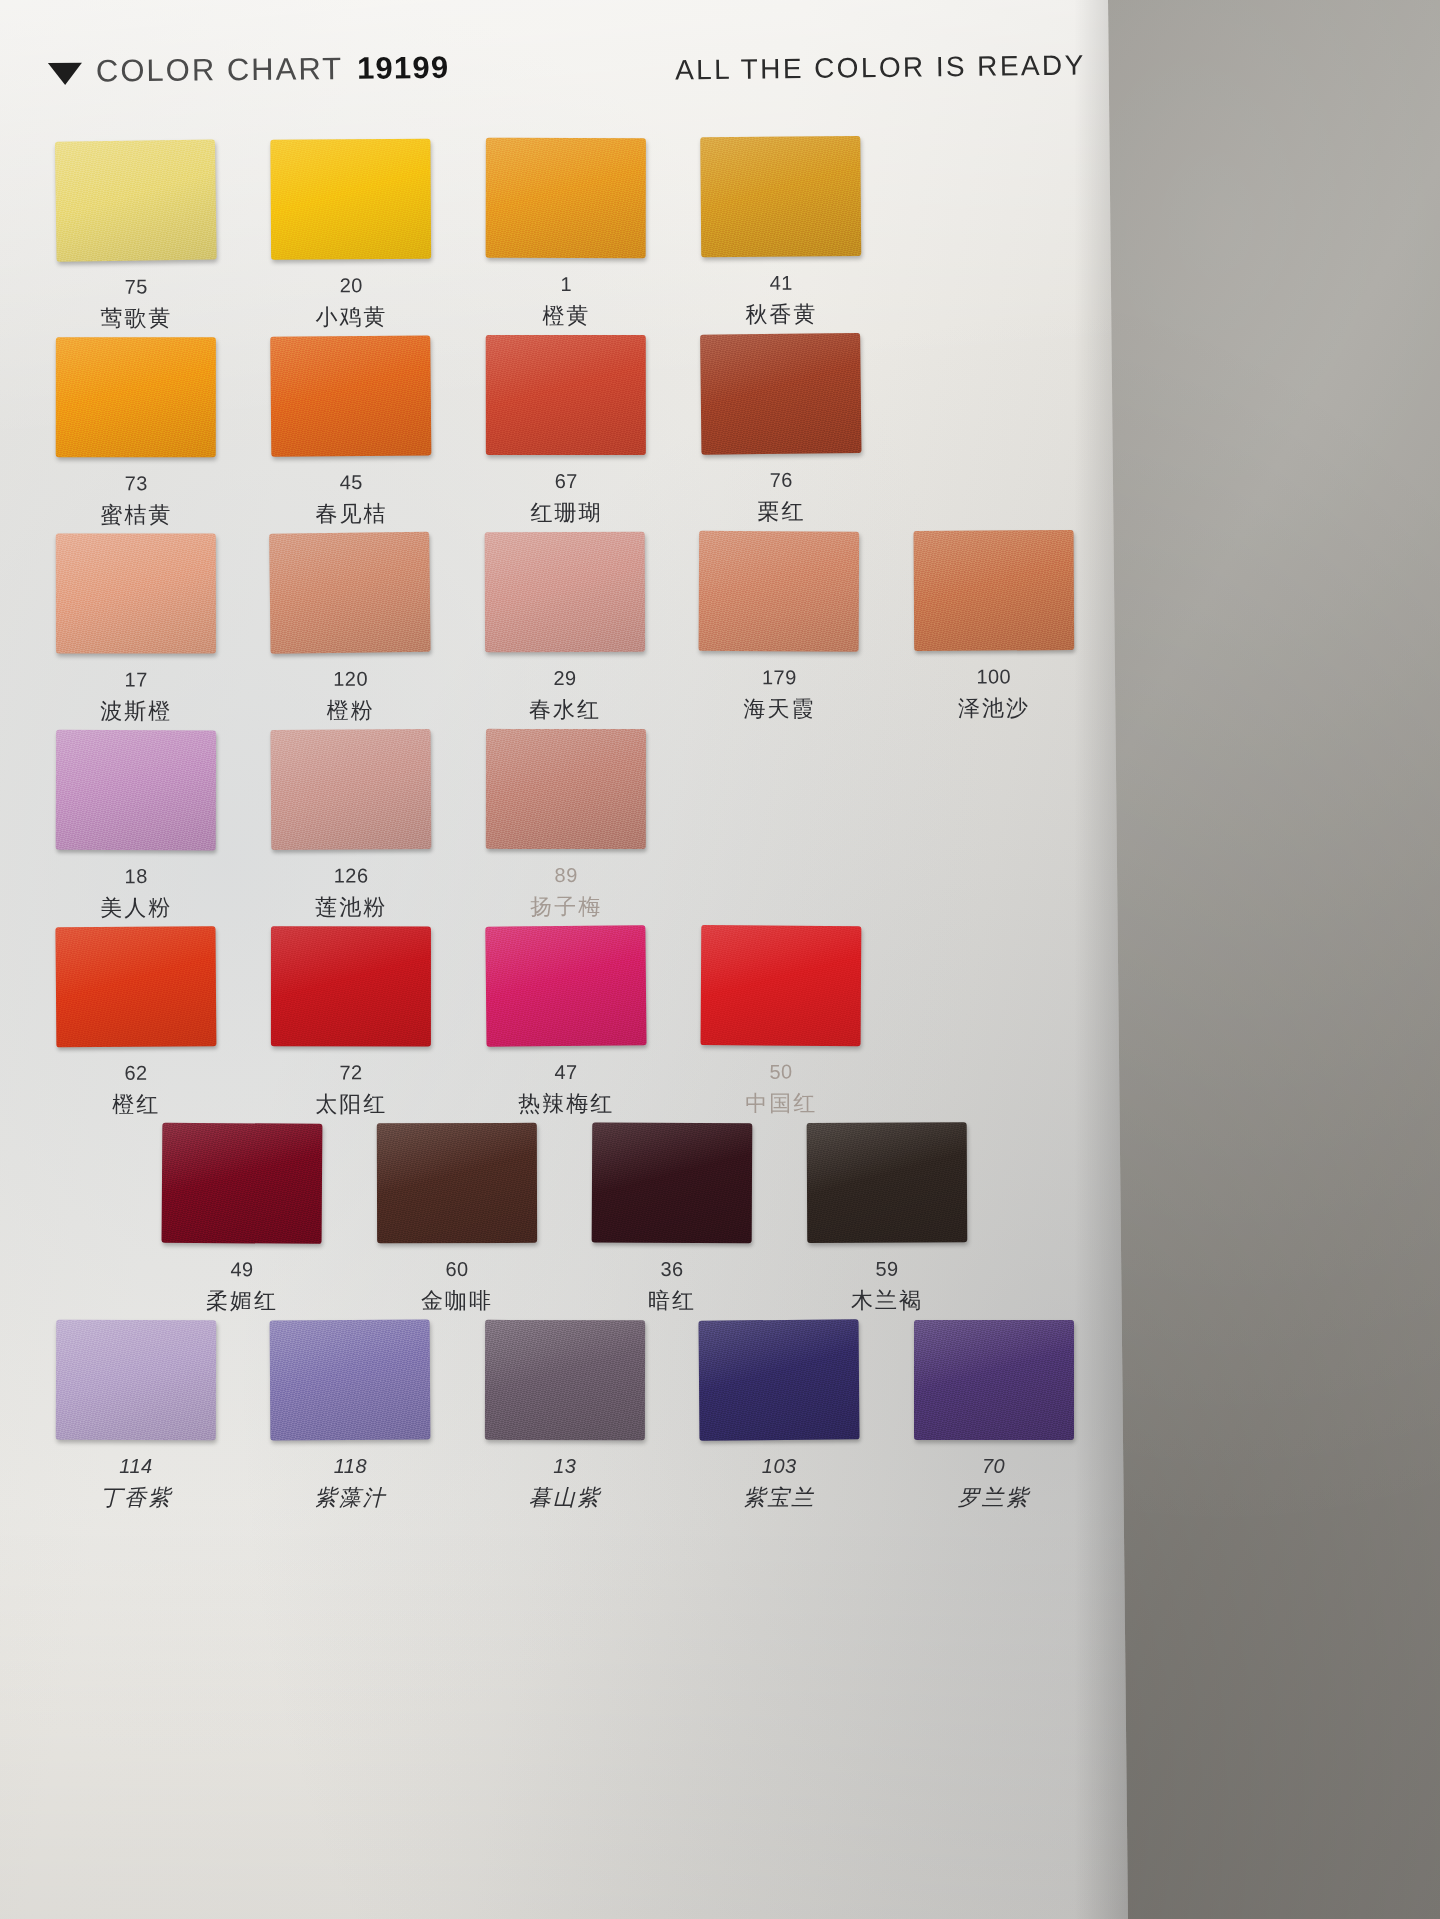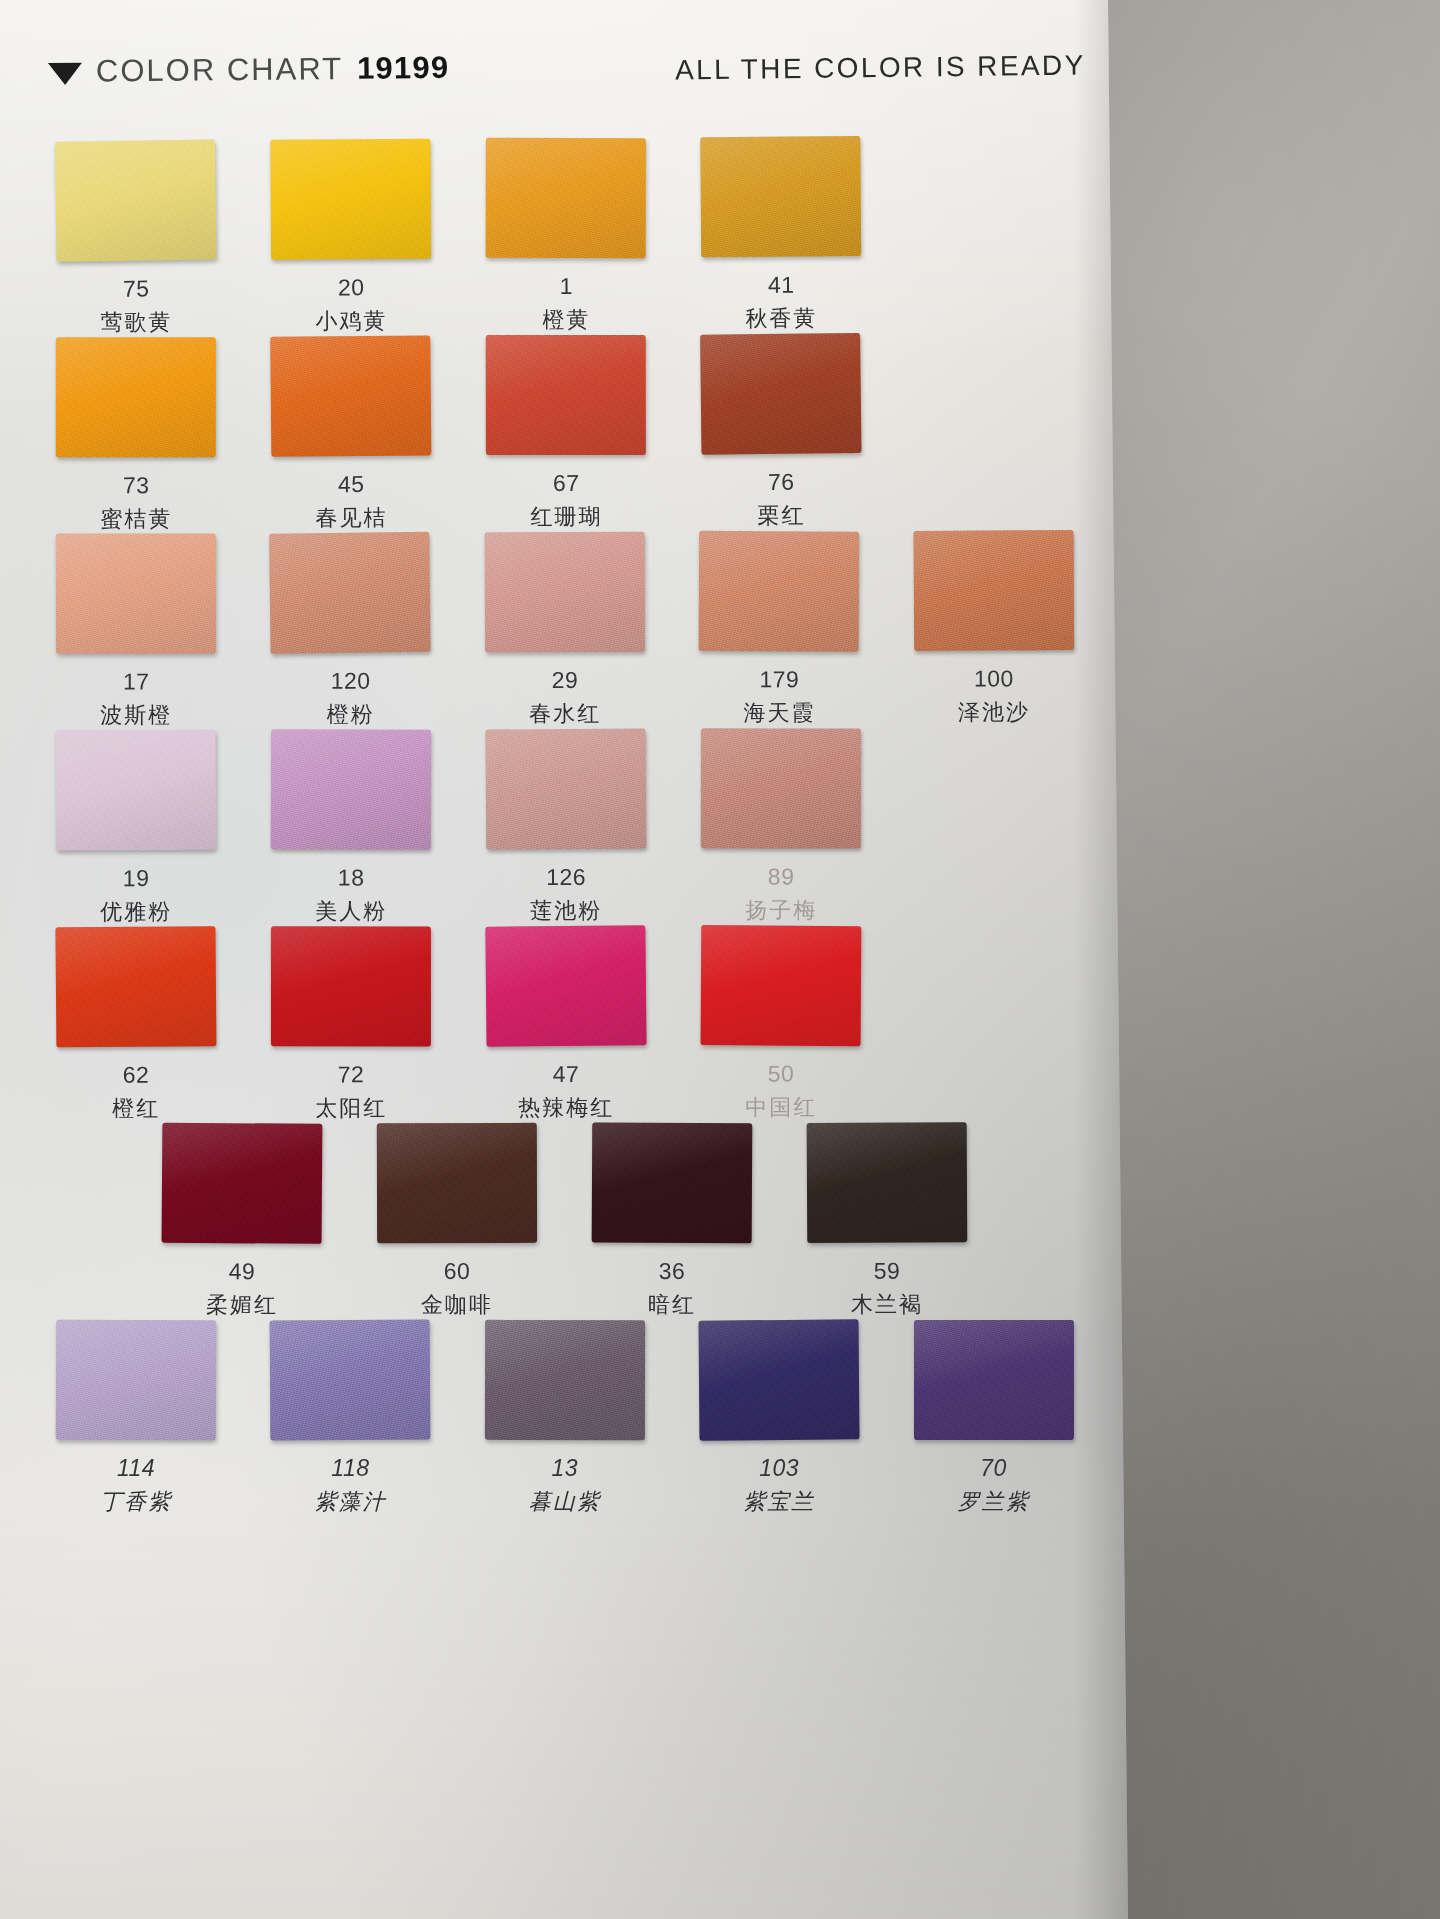--- a/index.html
+++ b/index.html
@@ -128,21 +128,21 @@
     pointer-events:none;
   }
   .caption{
     margin-top:13px;
     width:160px;
     text-align:center;
     line-height:1.32;
   }
   .code{
     display:block;
-    font-size:23px;
+    font-size:20px;
     color:#35363a;
     letter-spacing:.5px;
   }
   .cname{
     display:block;
     font-size:22px;
     color:#2e2f33;
     letter-spacing:2px;
     margin-top:4px;
   }
@@ -267,27 +267,20 @@
         <div class="cell">
           <div class="swatch" style="background: rgb(200, 118, 78); transform: rotate(-0.12deg);"></div>
           <div class="caption">
             <span class="code">100</span>
             <span class="cname">泽池沙</span>
           </div>
         </div>
       </div>
       <div class="row">
         <div class="cell">
-          <div class="swatch" style="background: rgb(220, 197, 214); transform: rotate(-0.12deg);"></div>
-          <div class="caption">
-            <span class="code">19</span>
-            <span class="cname">优雅粉</span>
-          </div>
-        </div>
-        <div class="cell">
           <div class="swatch" style="background: rgb(196, 148, 194); transform: rotate(0.36deg);"></div>
           <div class="caption">
             <span class="code">18</span>
             <span class="cname">美人粉</span>
           </div>
         </div>
         <div class="cell">
           <div class="swatch" style="background: rgb(204, 154, 146); transform: rotate(-0.24deg);"></div>
           <div class="caption">
             <span class="code">126</span>

